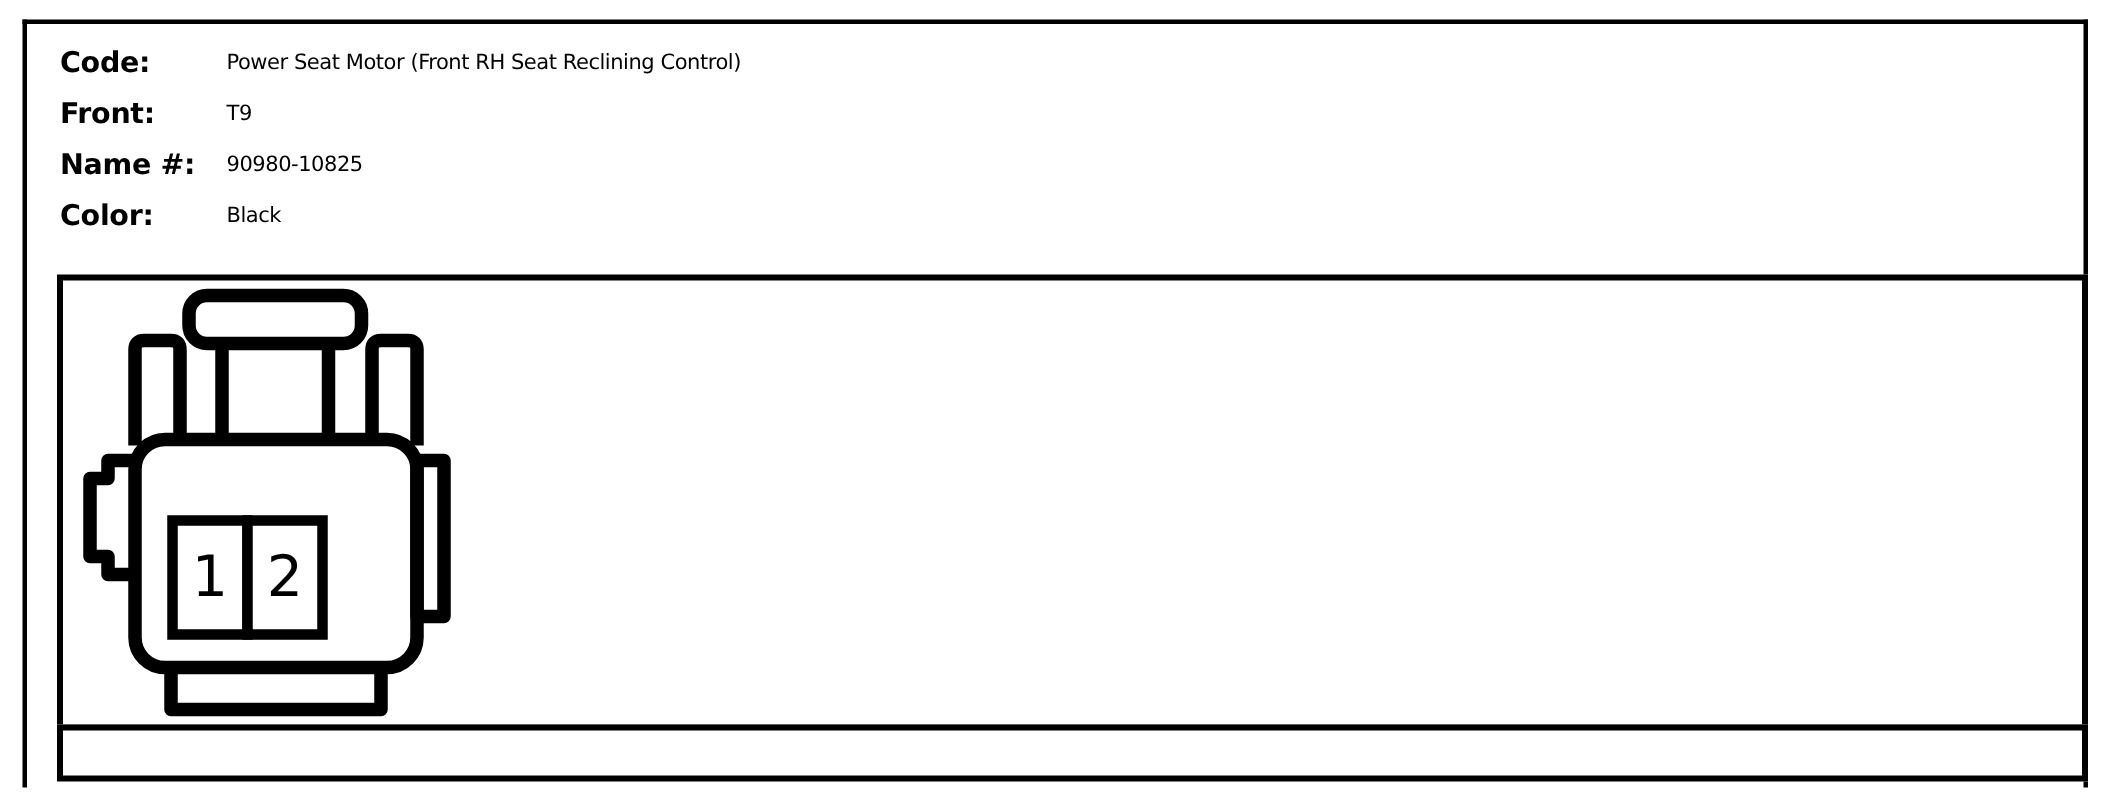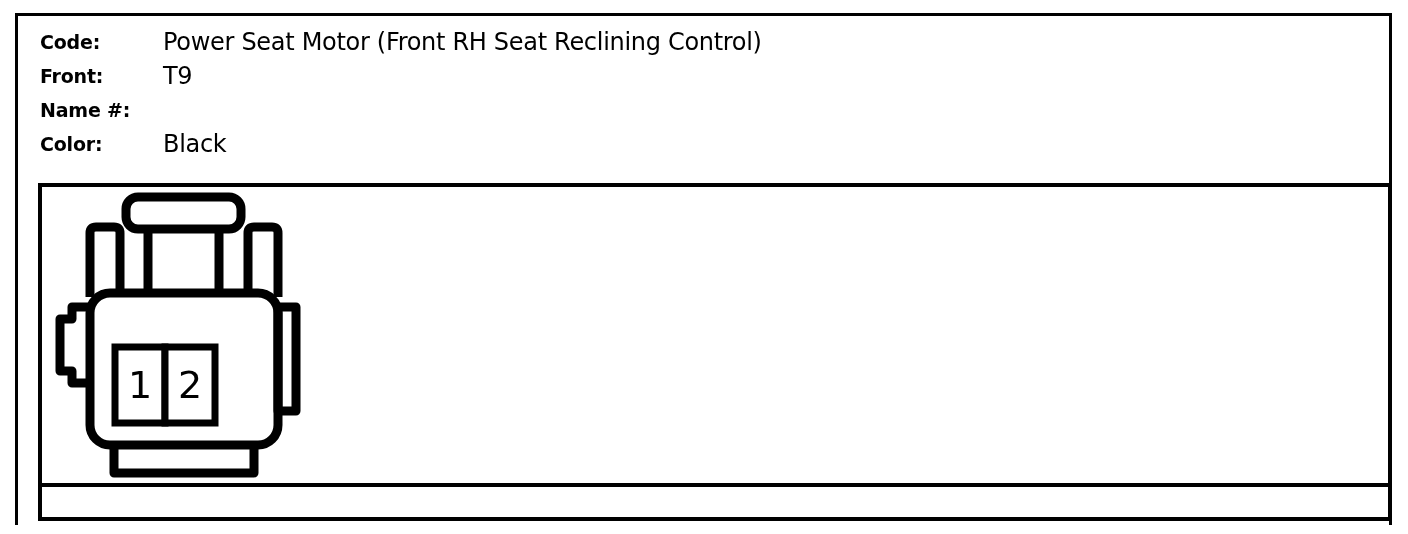--- a/index.html
+++ b/index.html
@@ -48,24 +48,24 @@
   .info-label {
     position: absolute;
     left: 0;
     top: 0;
     font-weight: bold;
     font-size: 19px;
     letter-spacing: -0.2px;
   }
   .info-value {
     position: absolute;
-    left: 123px;
+    left: 111px;
     top: 0;
     font-weight: normal;
-    font-size: 24px;
+    font-size: 14px;
     letter-spacing: -0.3px;
   }
 
   
   .diagram-panel {
     position: absolute;
     left: 38px;
     top: 183px;
     width: 1354px;
     height: 304px;
@@ -112,20 +112,21 @@
       <span class="info-value">Power Seat Motor (Front RH Seat Reclining Control)</span>
     </div>
 
     <div class="info-row">
       <span class="info-label">Front:</span>
       <span class="info-value">T9</span>
     </div>
 
     <div class="info-row">
       <span class="info-label">Name #:</span>
+      <span class="info-value">90980-10825</span>
     </div>
 
     <div class="info-row">
       <span class="info-label">Color:</span>
       <span class="info-value">Black</span>
     </div>
 
   </div>
 
   <div class="diagram-panel">

